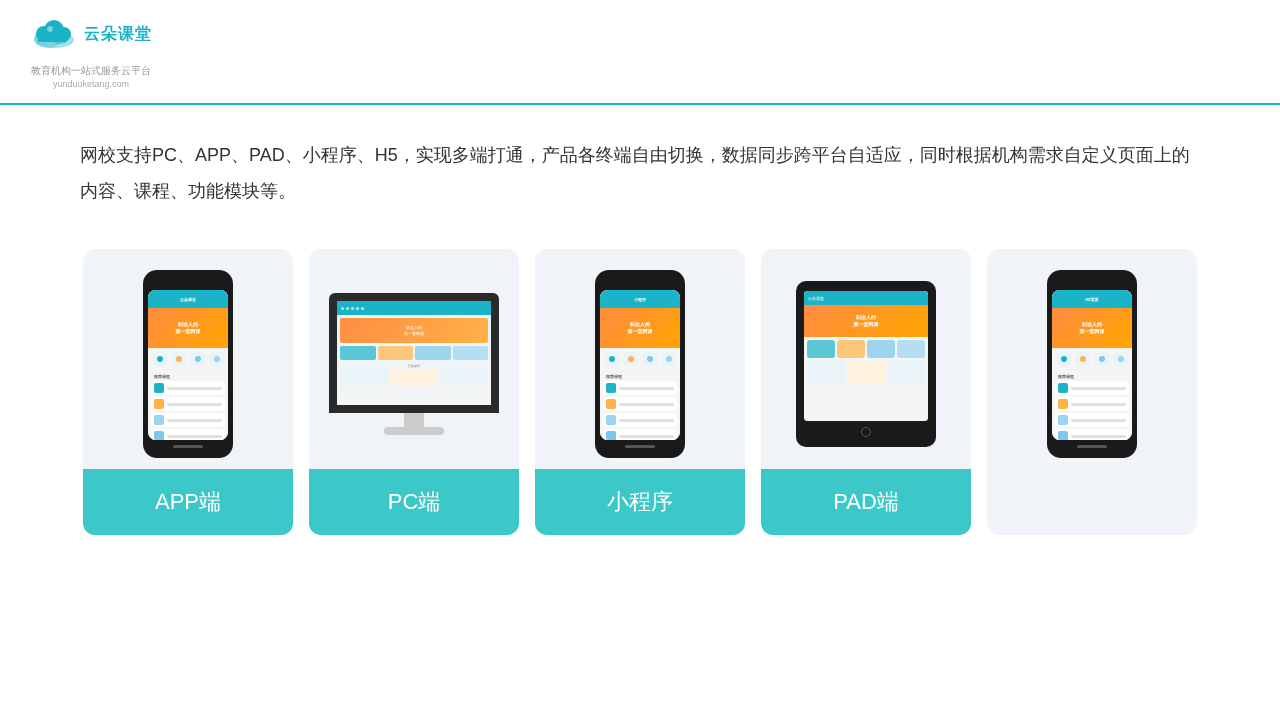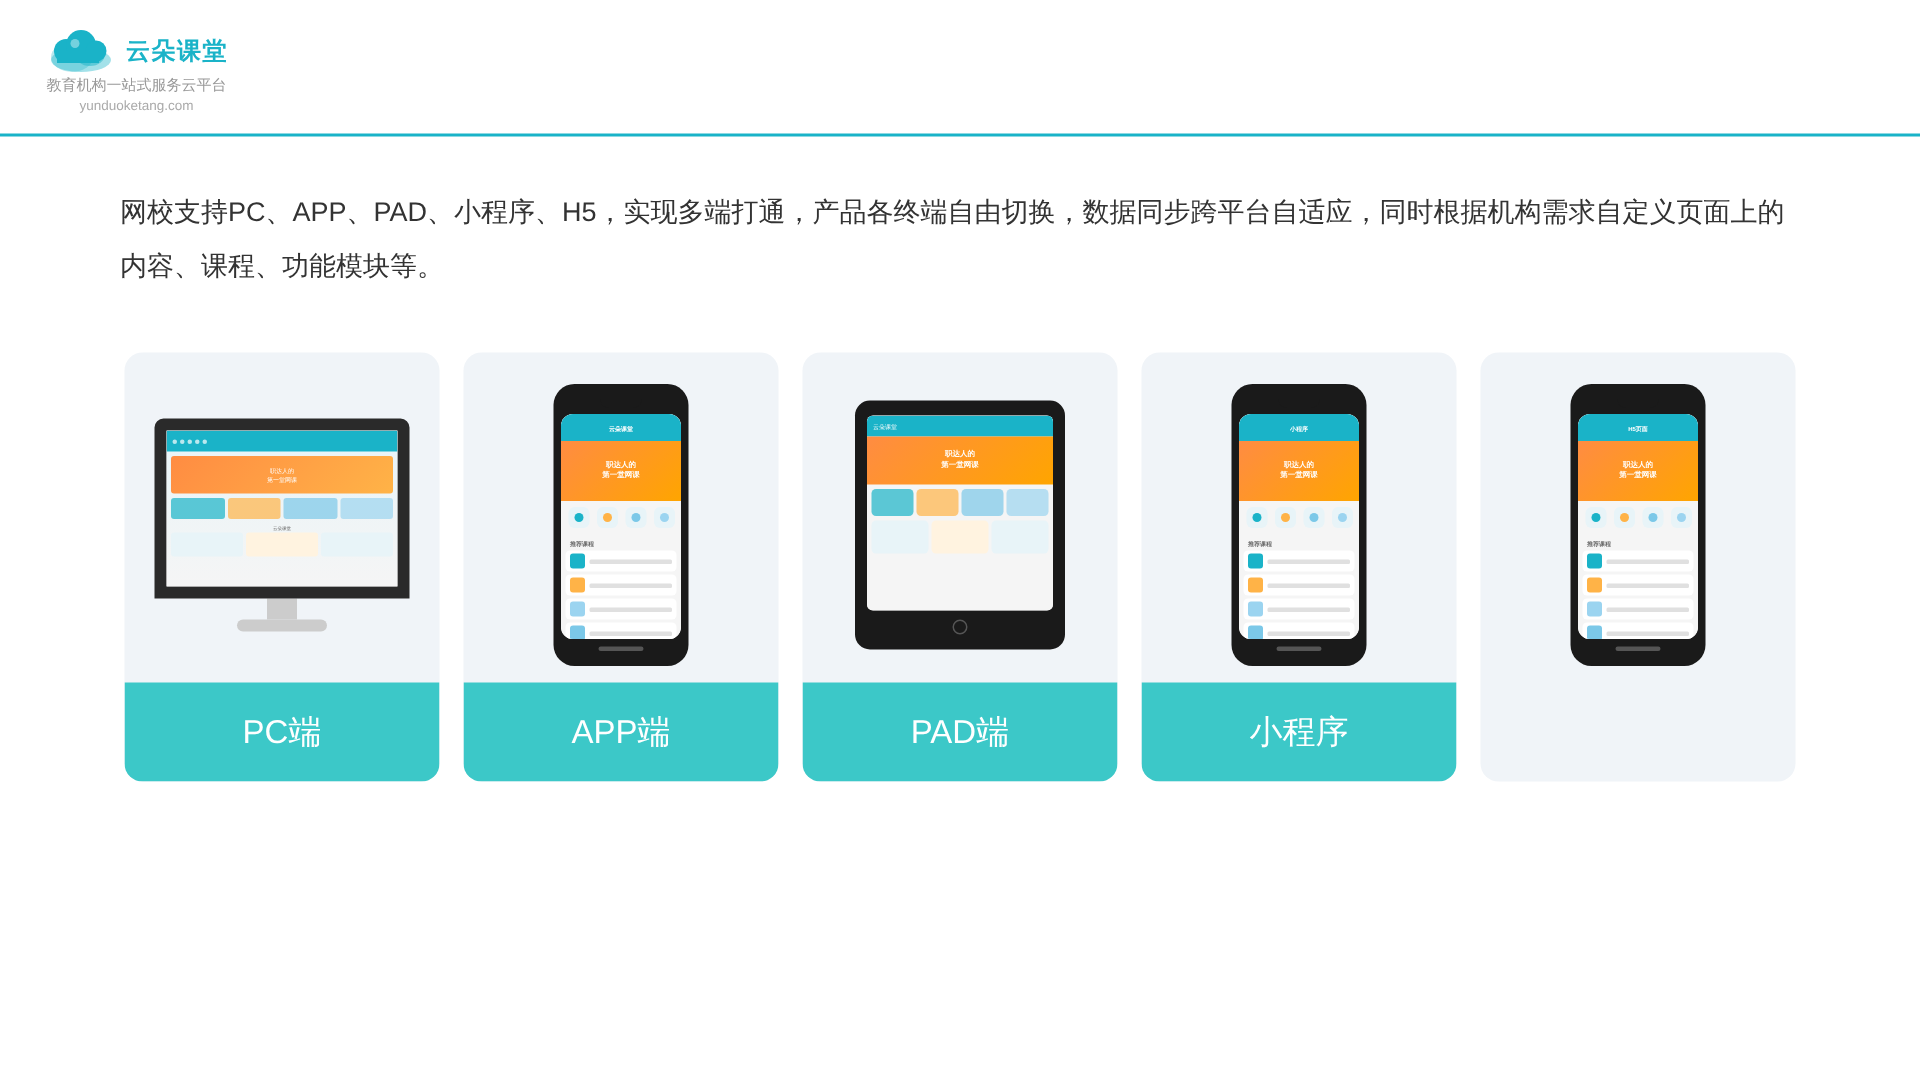--- a/index.html
+++ b/index.html
@@ -62,21 +62,21 @@
       font-size: 16px;
       color: #1ab3c8;
       font-weight: bold;
       letter-spacing: 1px;
     }
 
     .brand-subtitle {
       font-size: 10px;
       color: #999;
       text-align: left;
-      margin-top: 0;
+      margin-top: 14px;
     }
 
     .brand-url {
       font-size: 9px;
       color: #aaa;
       margin-top: 1px;
     }
 
     
     .description {
@@ -464,20 +464,75 @@
     <div class="brand-subtitle">教育机构一站式服务云平台</div>
     <div class="brand-url">yunduoketang.com</div>
   </div>
 </div>
 
 <div class="description">
   <p>网校支持PC、APP、PAD、小程序、H5，实现多端打通，产品各终端自由切换，数据同步跨平台自适应，同时根据机构需求自定义页面上的内容、课程、功能模块等。</p>
 </div>
 
 <div class="cards-container">
+
+  <div class="card">
+    <div class="card-image-area">
+      <div class="phone-mockup">
+        <div class="phone-outer">
+          <div class="phone-notch"></div>
+          <div class="phone-screen">
+            <div class="phone-screen-content">
+              <div class="phone-header">
+                <div class="phone-header-text">云朵课堂</div>
+              </div>
+              <div class="phone-banner">
+                <div class="phone-banner-text">职达人的<br>第一堂网课</div>
+              </div>
+              <div class="phone-icons-row">
+                <div class="phone-icon-item">
+                    <div class="phone-icon-dot"></div>
+                  </div>
+                <div class="phone-icon-item">
+                    <div class="phone-icon-dot" style="background:#ffb347;"></div>
+                  </div>
+                <div class="phone-icon-item">
+                    <div class="phone-icon-dot" style="background:#7bc8e8;"></div>
+                  </div>
+                <div class="phone-icon-item">
+                    <div class="phone-icon-dot" style="background:#9bd4f0;"></div>
+                  </div>
+              </div>
+              <div class="phone-course-list">
+                <div style="font-size:4px;color:#666;padding:2px 3px;font-weight:bold;">推荐课程</div>
+                <div class="phone-course-item">
+                  <div class="course-thumb" style="background:#1ab3c8;"></div>
+                  <div class="course-line"></div>
+                </div>
+                <div class="phone-course-item">
+                  <div class="course-thumb" style="background:#ffb347;"></div>
+                  <div class="course-line"></div>
+                </div>
+                <div class="phone-course-item">
+                  <div class="course-thumb" style="background:#9bd4f0;"></div>
+                  <div class="course-line"></div>
+                </div>
+                <div class="phone-course-item">
+                  <div class="course-thumb" style="background:#7bc8e8;"></div>
+                  <div class="course-line"></div>
+                </div>
+              </div>
+            </div>
+          </div>
+          <div class="phone-home-indicator"></div>
+        </div>
+      </div>
+    </div>
+    <div class="card-label">APP端</div>
+  </div>
 
   <div class="card">
     <div class="card-image-area">
       <div class="pc-monitor">
         <div class="monitor-screen">
           <div class="screen-content-pc">
             <div class="pc-header-bar">
               <div class="pc-nav-dots">
                 <div class="dot"></div>
                 <div class="dot"></div>
@@ -513,21 +568,21 @@
   </div>
 
   <div class="card">
     <div class="card-image-area">
       <div class="phone-mockup">
         <div class="phone-outer">
           <div class="phone-notch"></div>
           <div class="phone-screen">
             <div class="phone-screen-content">
               <div class="phone-header">
-                <div class="phone-header-text">云朵课堂</div>
+                <div class="phone-header-text">小程序</div>
               </div>
               <div class="phone-banner">
                 <div class="phone-banner-text">职达人的<br>第一堂网课</div>
               </div>
               <div class="phone-icons-row">
                 <div class="phone-icon-item">
                     <div class="phone-icon-dot"></div>
                   </div>
                 <div class="phone-icon-item">
                     <div class="phone-icon-dot" style="background:#ffb347;"></div>
@@ -557,21 +612,21 @@
                   <div class="course-thumb" style="background:#7bc8e8;"></div>
                   <div class="course-line"></div>
                 </div>
               </div>
             </div>
           </div>
           <div class="phone-home-indicator"></div>
         </div>
       </div>
     </div>
-    <div class="card-label">APP端</div>
+    <div class="card-label">小程序</div>
   </div>
 
   <div class="card">
     <div class="card-image-area">
       <div class="tablet-mockup">
         <div class="tablet-outer">
           <div class="tablet-screen">
             <div class="tablet-screen-content">
               <div class="tablet-header">
                 <div class="tablet-header-text">云朵课堂</div>
@@ -590,75 +645,20 @@
                 <div class="tablet-card-item" style="background:#fff3e0;"></div>
                 <div class="tablet-card-item" style="background:#e8f4f8;"></div>
               </div>
             </div>
           </div>
           <div class="tablet-home-btn"></div>
         </div>
       </div>
     </div>
     <div class="card-label">PAD端</div>
-  </div>
-
-  <div class="card">
-    <div class="card-image-area">
-      <div class="phone-mockup">
-        <div class="phone-outer">
-          <div class="phone-notch"></div>
-          <div class="phone-screen">
-            <div class="phone-screen-content">
-              <div class="phone-header">
-                <div class="phone-header-text">小程序</div>
-              </div>
-              <div class="phone-banner">
-                <div class="phone-banner-text">职达人的<br>第一堂网课</div>
-              </div>
-              <div class="phone-icons-row">
-                <div class="phone-icon-item">
-                    <div class="phone-icon-dot"></div>
-                  </div>
-                <div class="phone-icon-item">
-                    <div class="phone-icon-dot" style="background:#ffb347;"></div>
-                  </div>
-                <div class="phone-icon-item">
-                    <div class="phone-icon-dot" style="background:#7bc8e8;"></div>
-                  </div>
-                <div class="phone-icon-item">
-                    <div class="phone-icon-dot" style="background:#9bd4f0;"></div>
-                  </div>
-              </div>
-              <div class="phone-course-list">
-                <div style="font-size:4px;color:#666;padding:2px 3px;font-weight:bold;">推荐课程</div>
-                <div class="phone-course-item">
-                  <div class="course-thumb" style="background:#1ab3c8;"></div>
-                  <div class="course-line"></div>
-                </div>
-                <div class="phone-course-item">
-                  <div class="course-thumb" style="background:#ffb347;"></div>
-                  <div class="course-line"></div>
-                </div>
-                <div class="phone-course-item">
-                  <div class="course-thumb" style="background:#9bd4f0;"></div>
-                  <div class="course-line"></div>
-                </div>
-                <div class="phone-course-item">
-                  <div class="course-thumb" style="background:#7bc8e8;"></div>
-                  <div class="course-line"></div>
-                </div>
-              </div>
-            </div>
-          </div>
-          <div class="phone-home-indicator"></div>
-        </div>
-      </div>
-    </div>
-    <div class="card-label">小程序</div>
   </div>
 
   <div class="card">
     <div class="card-image-area">
       <div class="phone-mockup">
         <div class="phone-outer">
           <div class="phone-notch"></div>
           <div class="phone-screen">
             <div class="phone-screen-content">
               <div class="phone-header">

